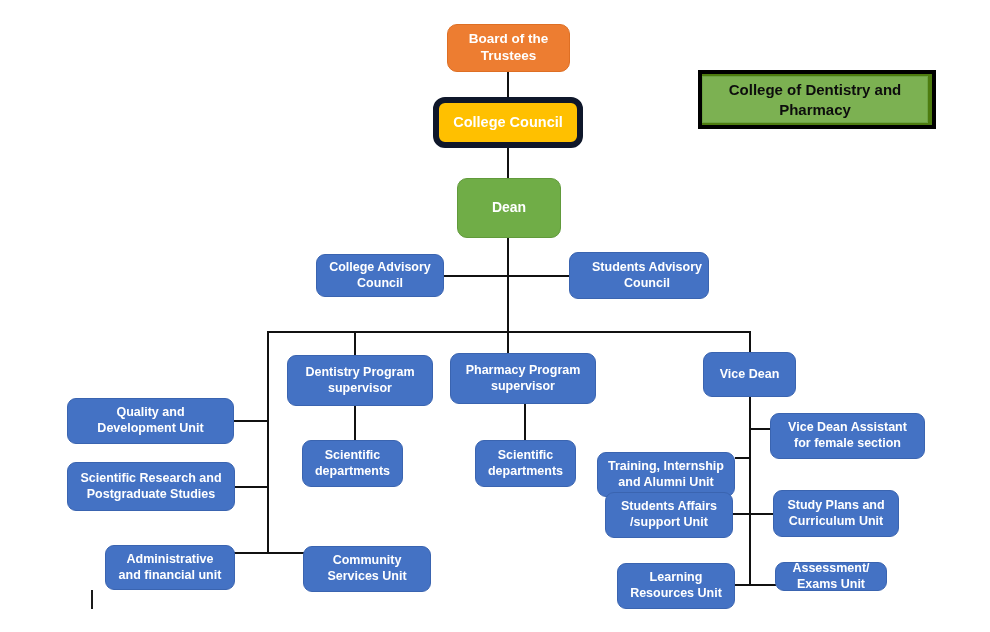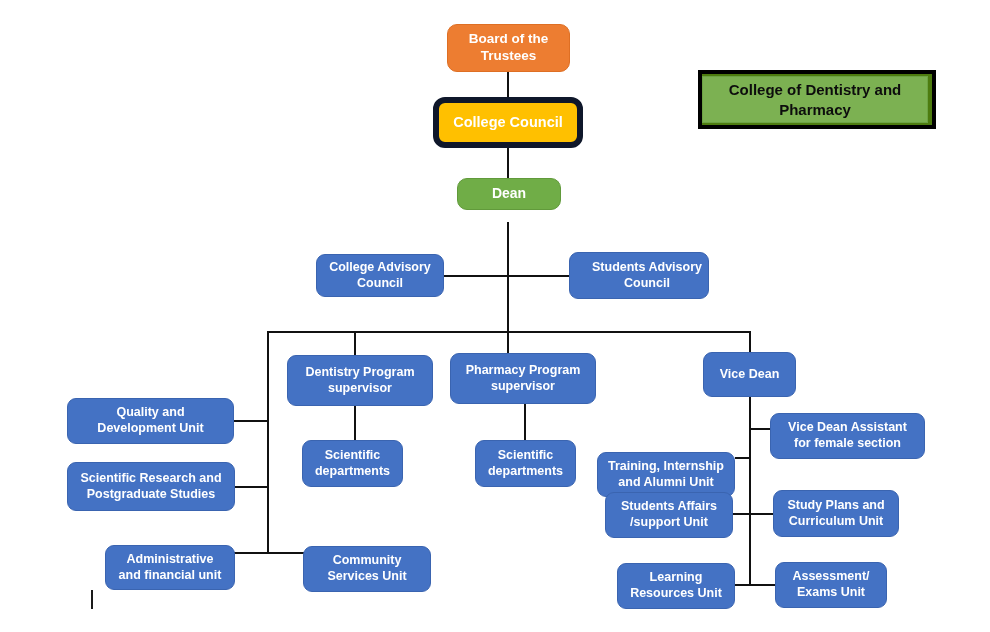--- a/index.html
+++ b/index.html
@@ -62,21 +62,21 @@
   <div class="line hline" style="left:749px;top:428px;width:22px;"></div>
   <div class="line hline" style="left:735px;top:457px;width:14px;"></div>
   <div class="line hline" style="left:733px;top:513px;width:16px;"></div>
   <div class="line hline" style="left:749px;top:513px;width:25px;"></div>
   <div class="line hline" style="left:735px;top:584px;width:14px;"></div>
   <div class="line hline" style="left:749px;top:584px;width:27px;"></div>
 
   <div class="node orange" style="left:447px;top:24px;width:123px;height:48px;">Board of the
 Trustees</div>
   <div class="node yellow" style="left:433px;top:97px;width:150px;height:51px;">College Council</div>
-  <div class="node green" style="left:457px;top:178px;width:104px;height:32px;">Dean</div>
+  <div class="node green" style="left:457px;top:178px;width:104px;height:60px;">Dean</div>
 
   <div class="node blue" style="left:316px;top:254px;width:128px;height:43px;">College Advisory
 Council</div>
   <div class="node blue" style="left:569px;top:252px;width:140px;height:47px;padding-left:20px;">Students Advisory
 Council</div>
 
   <div class="node blue" style="left:287px;top:355px;width:146px;height:51px;">Dentistry Program
 supervisor</div>
   <div class="node blue" style="left:450px;top:353px;width:146px;height:51px;">Pharmacy Program
 supervisor</div>
@@ -99,21 +99,21 @@
   <div class="node blue" style="left:597px;top:452px;width:138px;height:45px;">Training, Internship
 and Alumni Unit</div>
   <div class="node blue" style="left:770px;top:413px;width:155px;height:46px;">Vice Dean Assistant
 for female section</div>
   <div class="node blue" style="left:605px;top:492px;width:128px;height:46px;">Students Affairs
 /support Unit</div>
   <div class="node blue" style="left:773px;top:490px;width:126px;height:47px;">Study Plans and
 Curriculum Unit</div>
   <div class="node blue" style="left:617px;top:563px;width:118px;height:46px;">Learning
 Resources Unit</div>
-  <div class="node blue" style="left:775px;top:562px;width:112px;height:46px;">Assessment/
+  <div class="node blue" style="left:775px;top:562px;width:112px;height:29px;">Assessment/
 Exams Unit</div>
 
   <div id="title-box-outer">
     <div id="title-box-inner">College of Dentistry and
 Pharmacy</div>
   </div>
 
   <div id="text-cursor"></div>
 
 </div>

